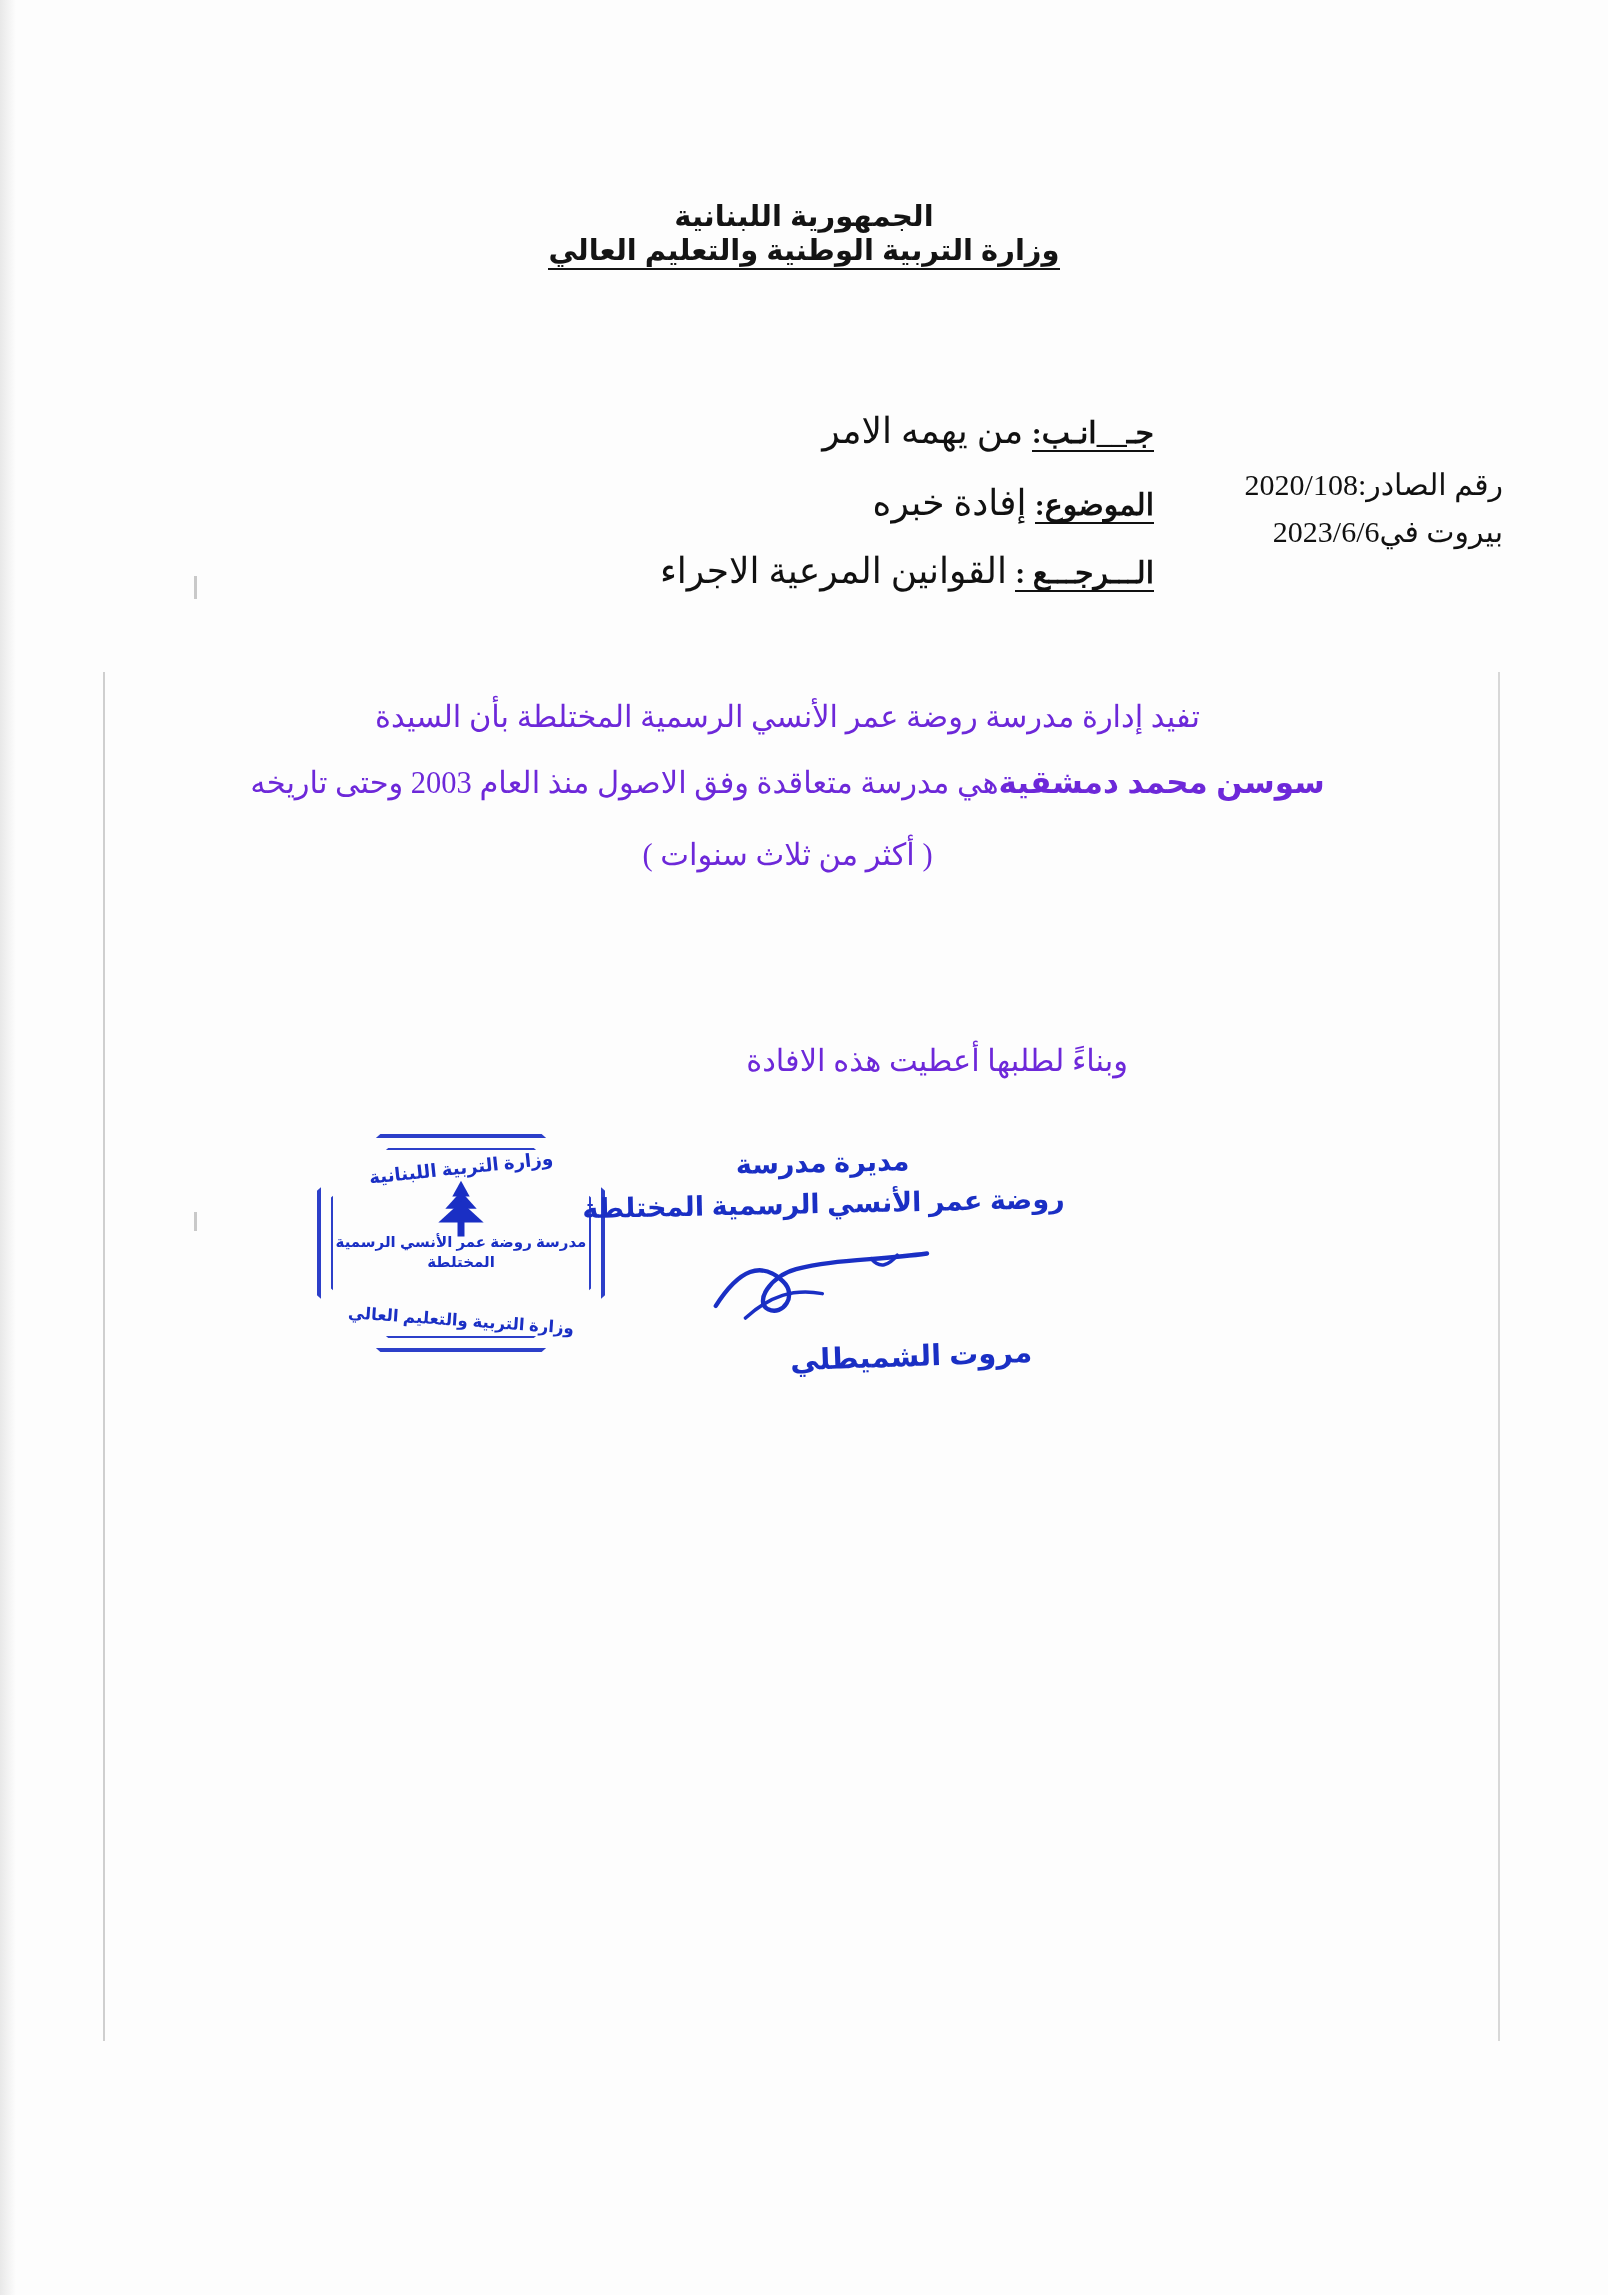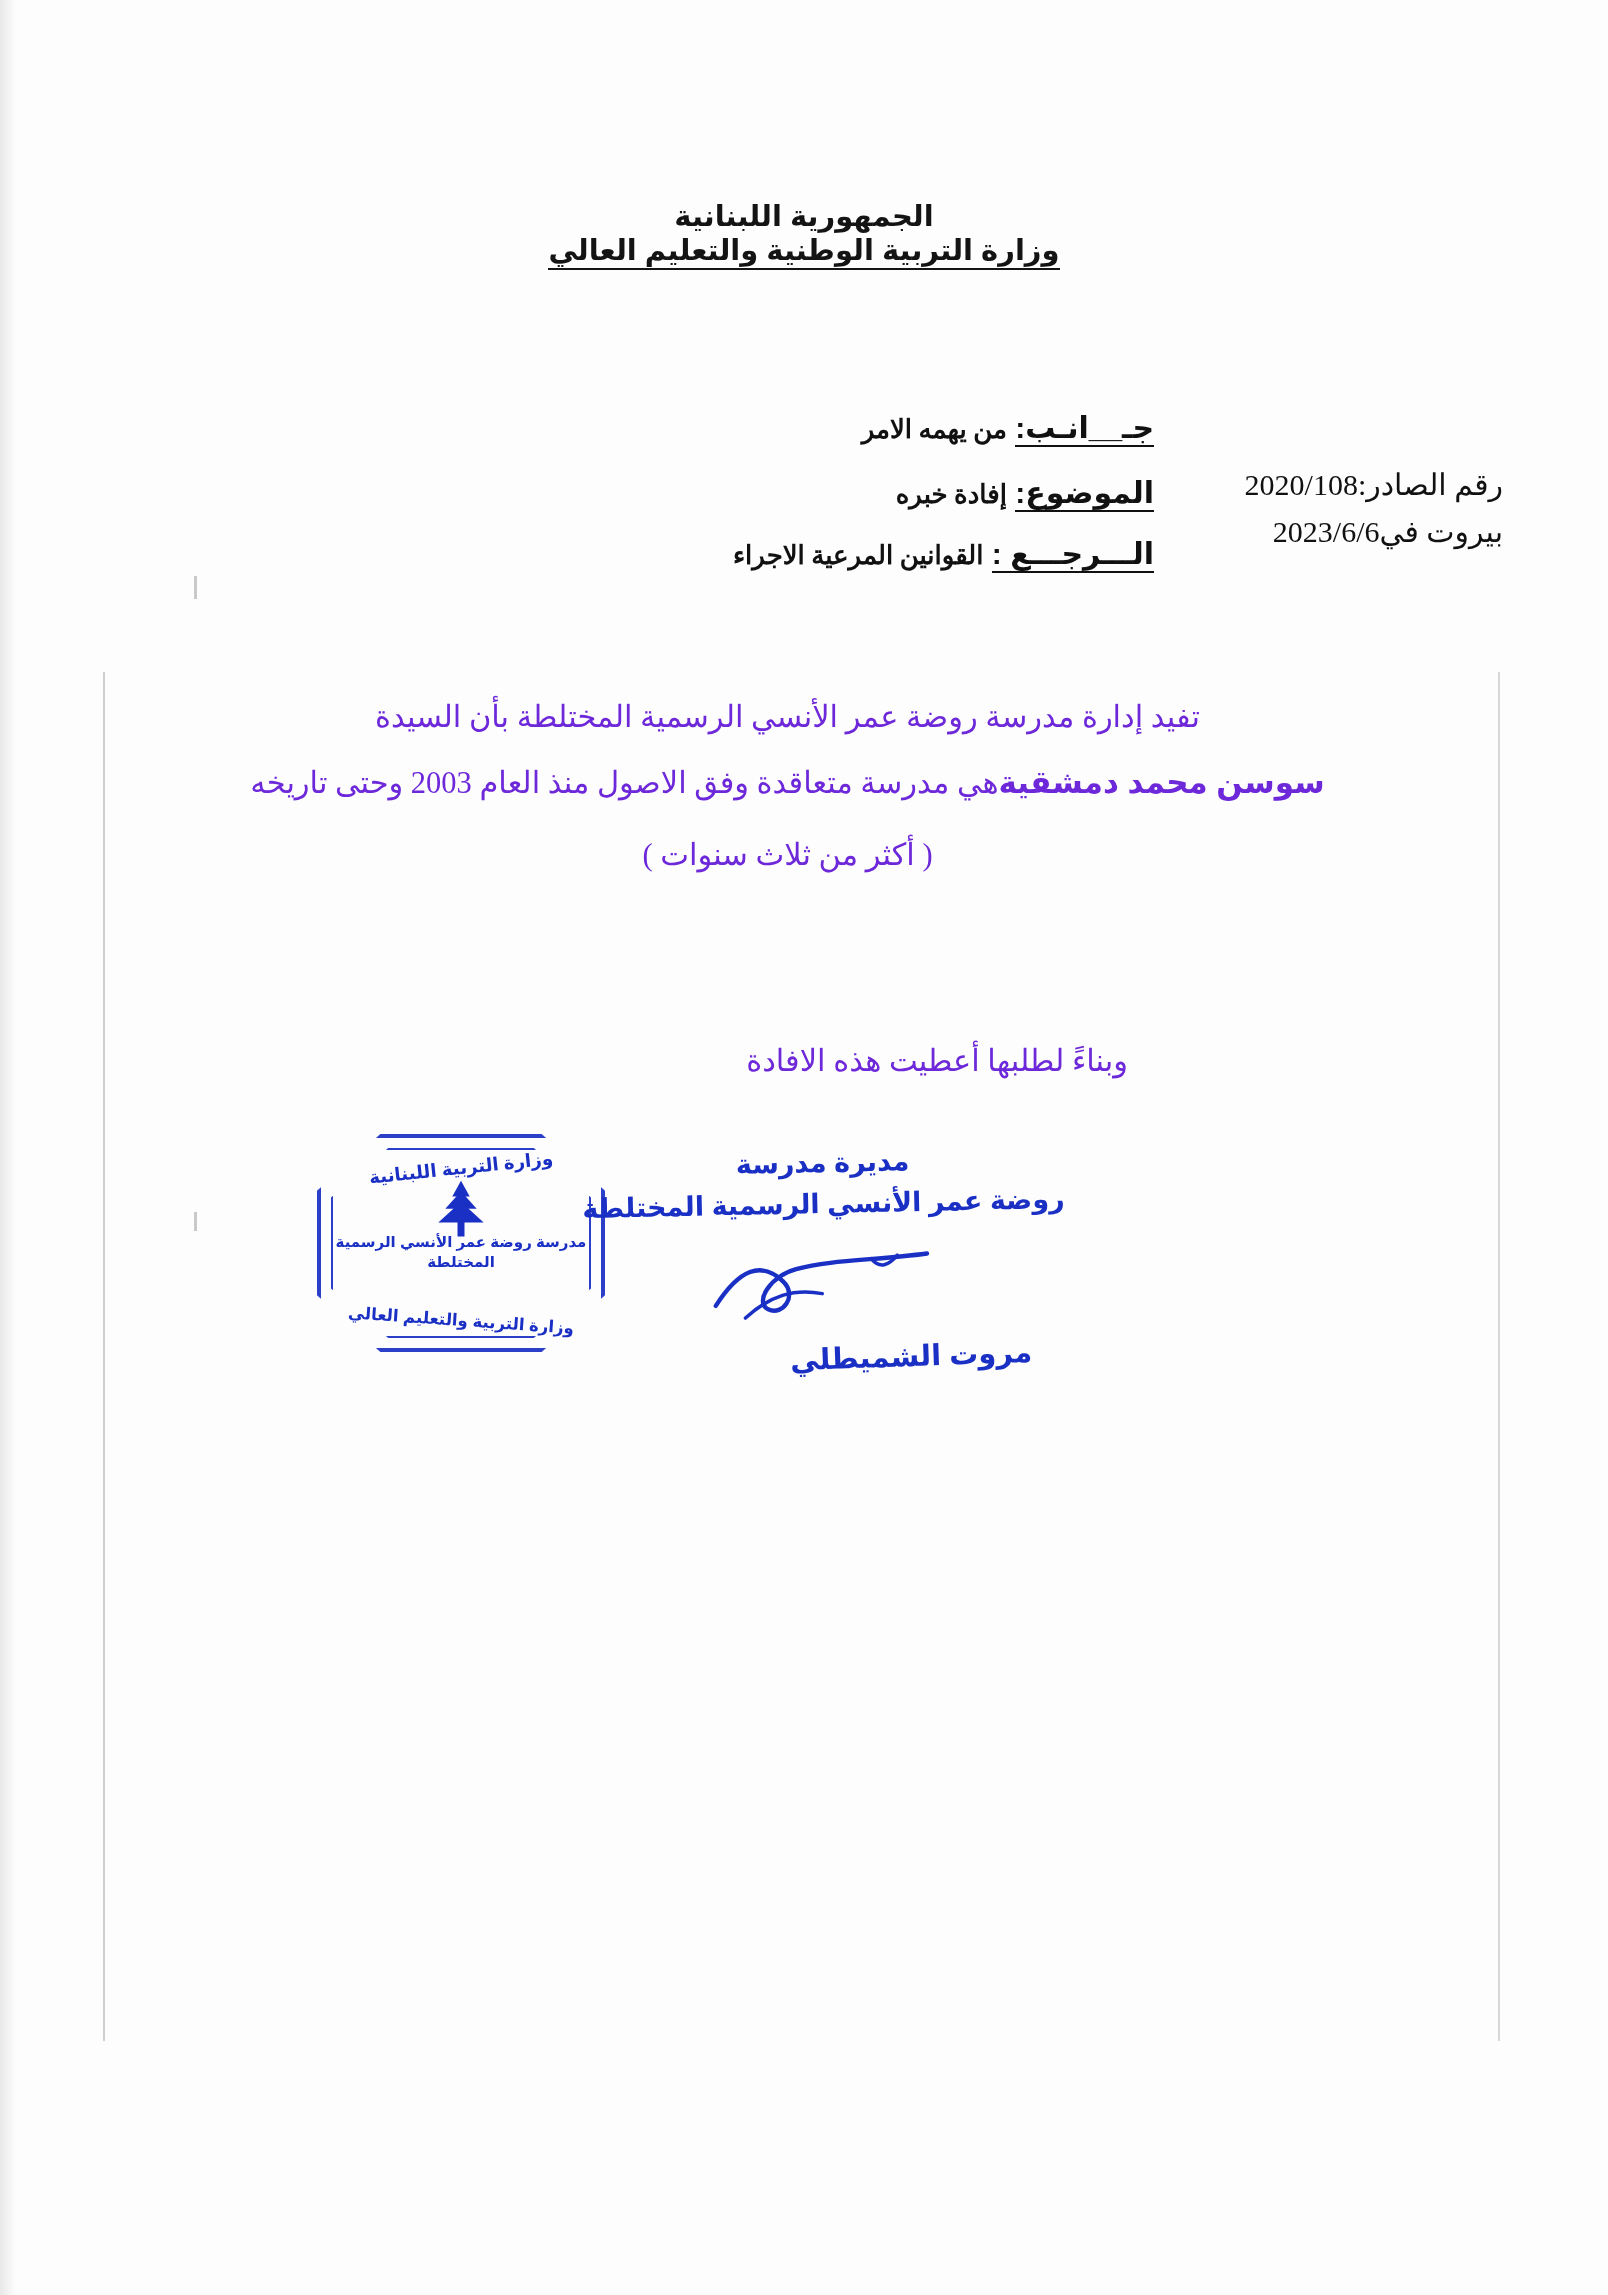--- a/index.html
+++ b/index.html
@@ -99,25 +99,26 @@
     font-size: 30px;
     margin-bottom: 30px;
     white-space: nowrap;
     color: #111;
   }
   .addr-line .lbl {
     font-weight: bold;
     border-bottom: 2.6px solid #111;
     padding-bottom: 0.9px;
     letter-spacing: 0.9px;
+    font-family: Liberation Serif, serif;
   }
   .addr-line .val {
-    font-weight: bold;
+    font-weight: normal;
     font-family: "Liberation Serif", "DejaVu Serif", serif;
-    font-size: 26px;
+    font-size: 36px;
     text-align: right;
   }
   .addr-line.subject { margin-bottom: 26px; }
   .addr-line.reference { margin-bottom: 0; }
 
   
   .body-text {
     position: absolute;
     top: 689px;
     right: 140px;

